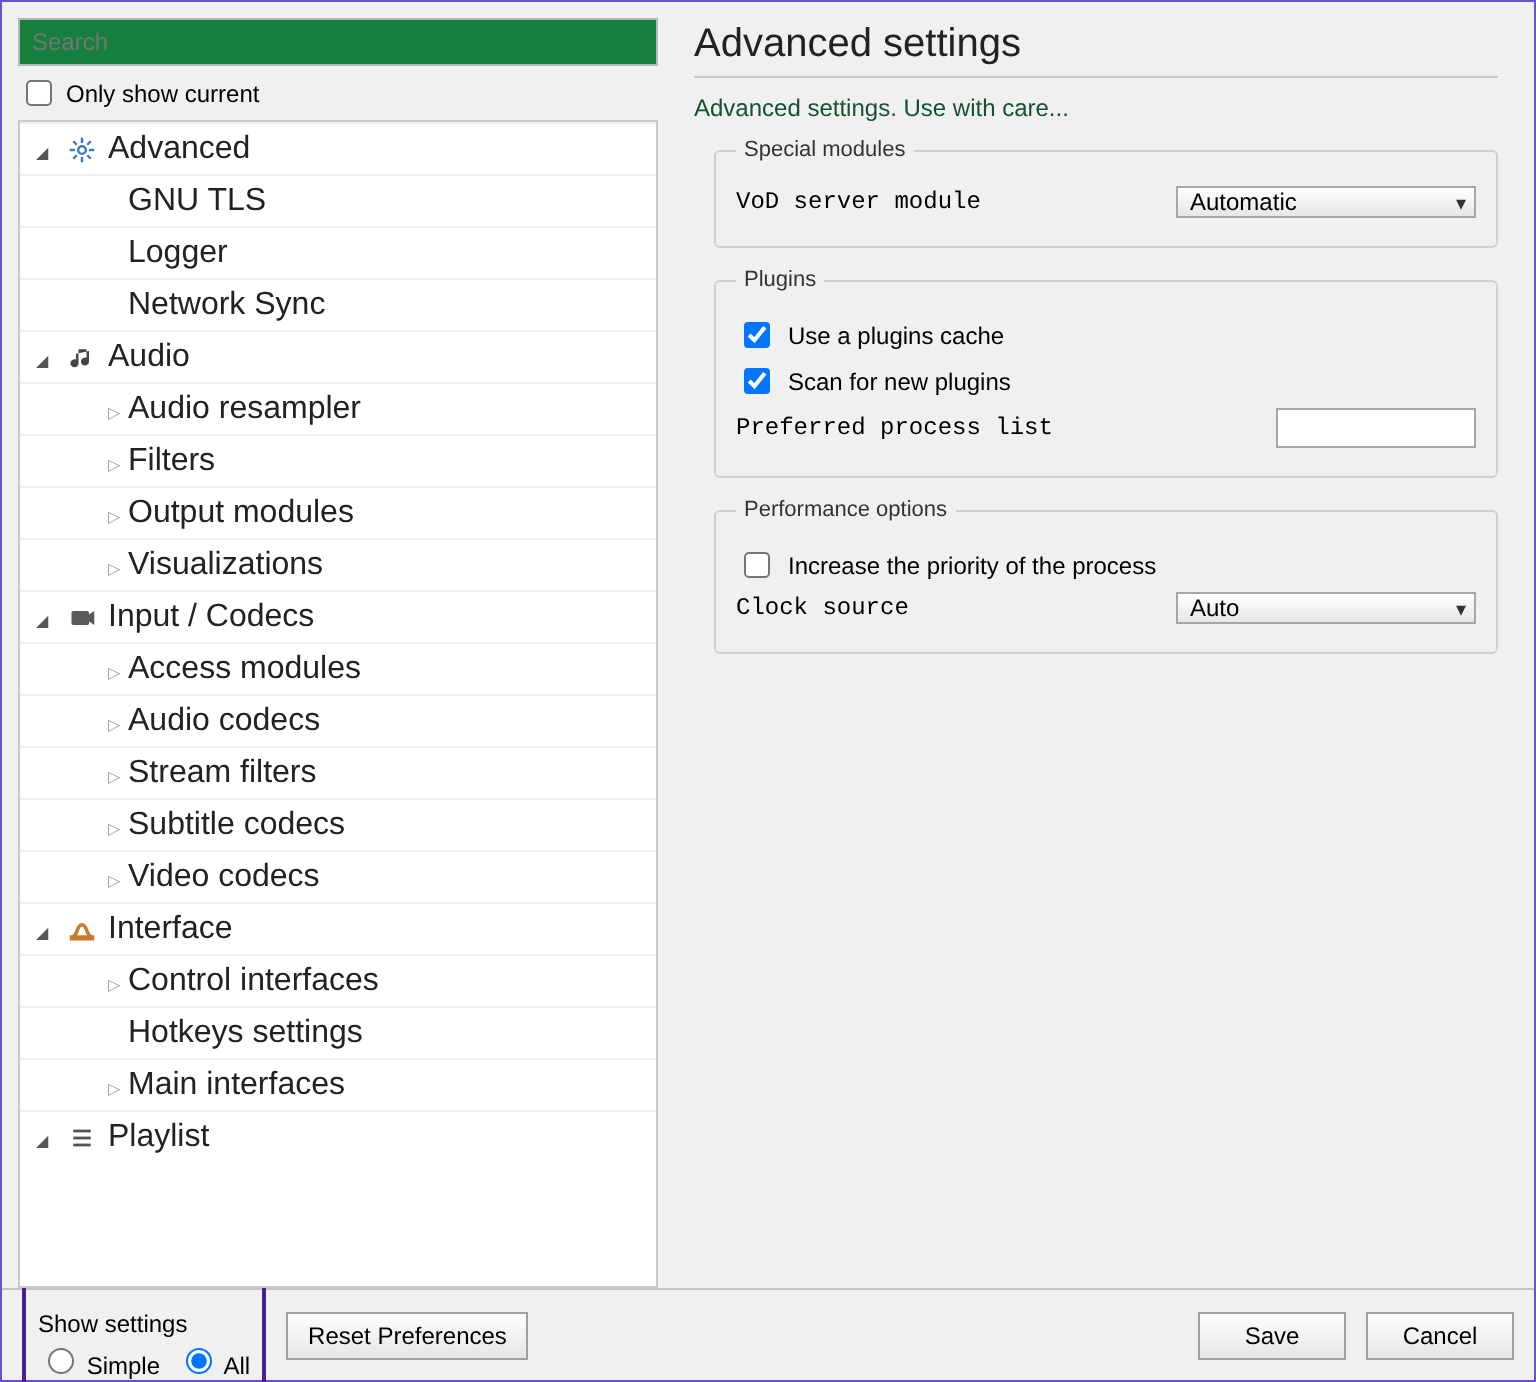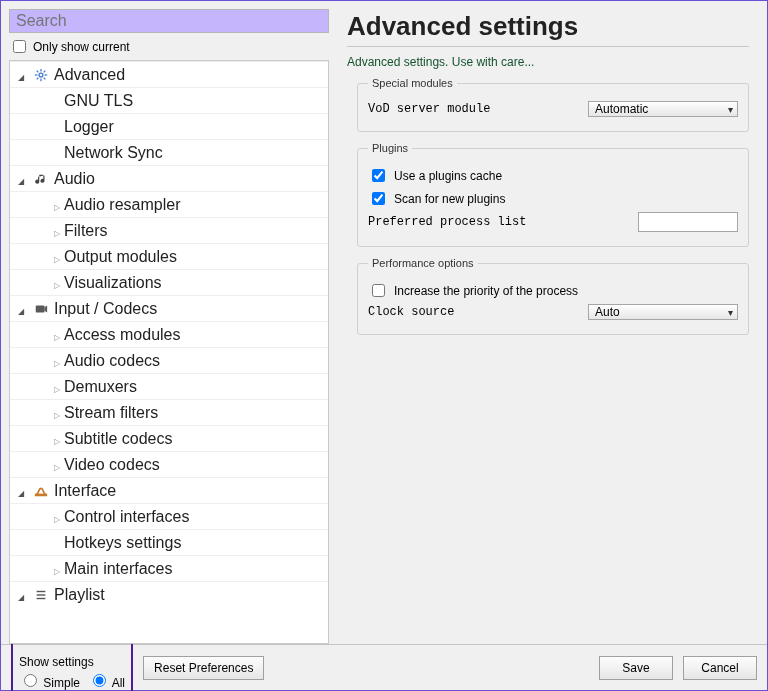--- a/index.html
+++ b/index.html
@@ -9,38 +9,38 @@
   .titlebar .tb-icon { width:24px; height:24px; margin-left:4px; display:flex; align-items:center; justify-content:center; }
   .titlebar .tb-title { flex:1; text-align:center; font-size:12px; color:#111; }
   .tb-btns { display:flex; }
   .tb-btn { width:34px; height:24px; display:flex; align-items:center; justify-content:center; font-size:11px; color:#111; }
   .tb-btn.min::before { content:"—"; }
   .tb-btn.max::before { content:"☐"; }
   .tb-btn.close { background:#e04343; color:#fff; }
   .tb-btn.close::before { content:"✕"; }
   .client { flex:1; display:flex; gap:0; padding:8px 8px 0 8px; background:#f0f0f0; min-height:0; }
   .left { width:320px; display:flex; flex-direction:column; min-height:0; }
-  .search { height:24px; border:1px solid #b7b7b7; background:#c4b5fd; font-size:16px; padding:2px 6px; width:100%; }
+  .search { height:24px; border:1px solid #b7b7b7; background:#15803d; font-size:12px; padding:2px 6px; width:100%; }
   .only-row { display:flex; align-items:center; font-size:12px; margin:4px 0; gap:4px; }
   .tree-wrap { flex:1; border:1px solid #c9c9c9; background:#fff; position:relative; min-height:0; }
   .tree { position:absolute; inset:0; overflow-y:scroll; font-size:16px; color:#222; }
   .tree::-webkit-scrollbar { width:16px; }
   .tree::-webkit-scrollbar-track { background:#efefef; border-left:1px solid #d6d6d6; }
   .tree::-webkit-scrollbar-thumb { background:#c6c6c6; }
   .node { height:26px; display:flex; align-items:center; border-bottom:0; padding-left:6px; }
   .node.l0 { padding-left:8px; border-top:1px solid #eee; }
   .node.l1 { padding-left:44px; border-top:1px solid #eee; }
   .arrow { width:10px; display:inline-block; color:#555; }
   .arrow.exp::before { content:"◢"; font-size:8px; }
   .arrow.col::before { content:"▷"; font-size:8px; color:#999; }
   .arrow.none::before { content:""; }
   .node .cat-icon { width:18px; display:inline-flex; align-items:center; justify-content:center; margin:0 4px; }
   .node .lbl { white-space:nowrap; }
   .right { flex:1; padding:0 10px 0 18px; display:flex; flex-direction:column; min-height:0; }
-  .h1 { font-size:26px; font-weight:700; color:#222; margin:2px 0 4px 0; }
+  .h1 { font-size:20px; font-weight:400; color:#222; margin:2px 0 4px 0; }
   .hr { border:none; border-top:1px solid #c8c8c8; margin:0 0 8px 0; }
   .sub { font-size:12px; color:#14532d; margin-bottom:8px; }
   fieldset { border:1px solid #d0d0d0; border-radius:3px; margin:0 0 10px 10px; padding:8px 10px 10px 10px; font-size:12px; }
   legend { font-size:11px; color:#333; padding:0 4px; }
   .form-row { display:flex; align-items:center; gap:6px; margin:4px 0; font-size:12px; }
   .form-row .fl { width:170px;font-family:Liberation Mono, monospace; }
   .combo { flex:0 0 150px; margin-left:auto; height:16px; border:1px solid #a6a6a6; background:linear-gradient(#fff,#e6e6e6); font-size:12px; padding:0 18px 0 6px; position:relative; display:flex; align-items:center; }
   .combo::after { content:"▾"; position:absolute; right:4px; top:2px; font-size:10px; color:#333; }
   .txt { width:100px; margin-left:auto; height:20px; border:1px solid #a6a6a6; background:#fff; }
   .chk { width:13px; height:13px; }
@@ -135,24 +135,20 @@
             <div class="node l1">
               <span class="arrow col"></span>
               <span class="lbl">Access modules</span>
             </div>
             <div class="node l1">
               <span class="arrow col"></span>
               <span class="lbl">Audio codecs</span>
             </div>
             <div class="node l1">
               <span class="arrow col"></span>
-              <span class="lbl">Demuxers</span>
-            </div>
-            <div class="node l1">
-              <span class="arrow col"></span>
               <span class="lbl">Stream filters</span>
             </div>
             <div class="node l1">
               <span class="arrow col"></span>
               <span class="lbl">Subtitle codecs</span>
             </div>
             <div class="node l1">
               <span class="arrow col"></span>
               <span class="lbl">Video codecs</span>
             </div>

